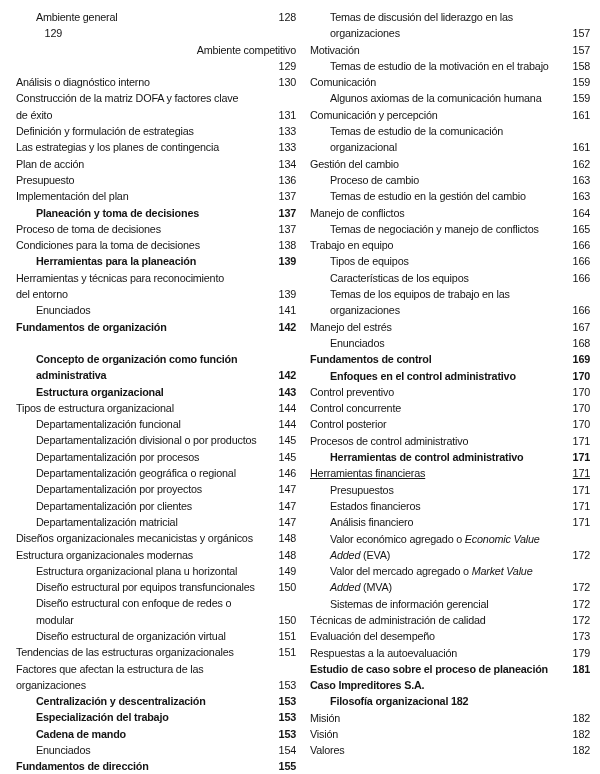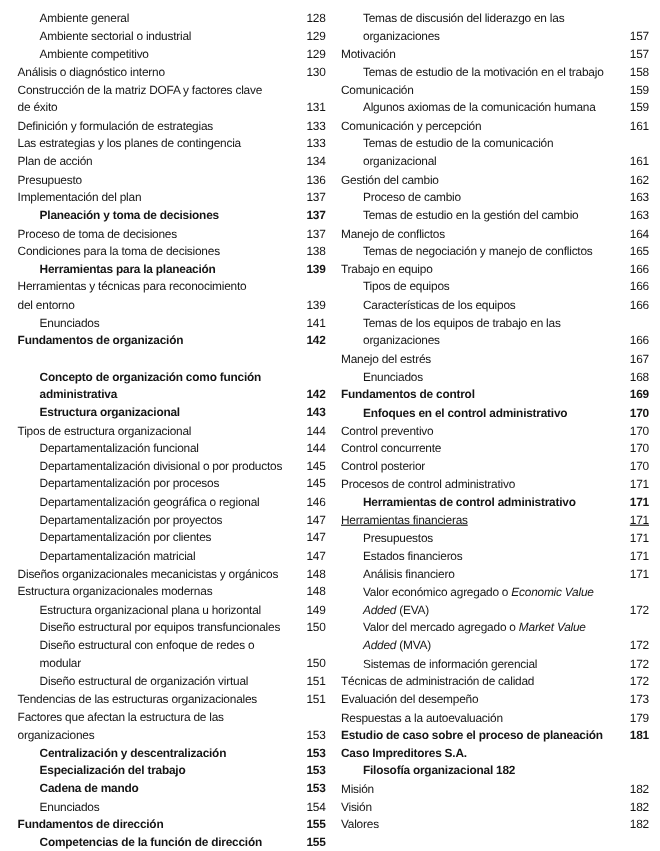--- a/index.html
+++ b/index.html
@@ -47,24 +47,23 @@
 </head>
 <body>
 
 <div class="page">
   <div class="col" id="col-0">
       <div class="row" style="padding-left: 20px;">
         <span class="label"><span>Ambiente general</span></span>
         <span class="pagenum">128</span>
       </div>
       <div class="row" style="padding-left: 20px;">
-        <span class="label"><span>Ambiente sectorial o industrial</span></span>
         <span class="pagenum">129</span>
       </div>
-      <div class="row" style="padding-left: 20px;">
+      <div class="row" style="padding-left: 20px; flex-direction: column;">
         <span class="label"><span>Ambiente competitivo</span></span>
         <span class="pagenum">129</span>
       </div>
       <div class="row" style="padding-left: 0px;">
         <span class="label"><span>Análisis o diagnóstico interno</span></span>
         <span class="pagenum">130</span>
       </div>
       <div class="row" style="padding-left: 0px;">
         <span class="label"><span>Construcción de la matriz DOFA y factores clave
 de éxito</span></span>

